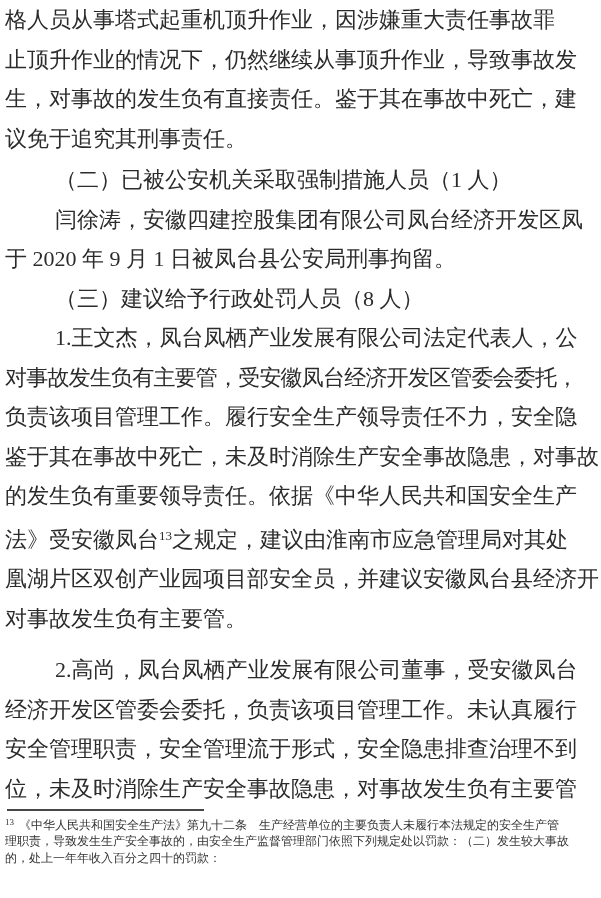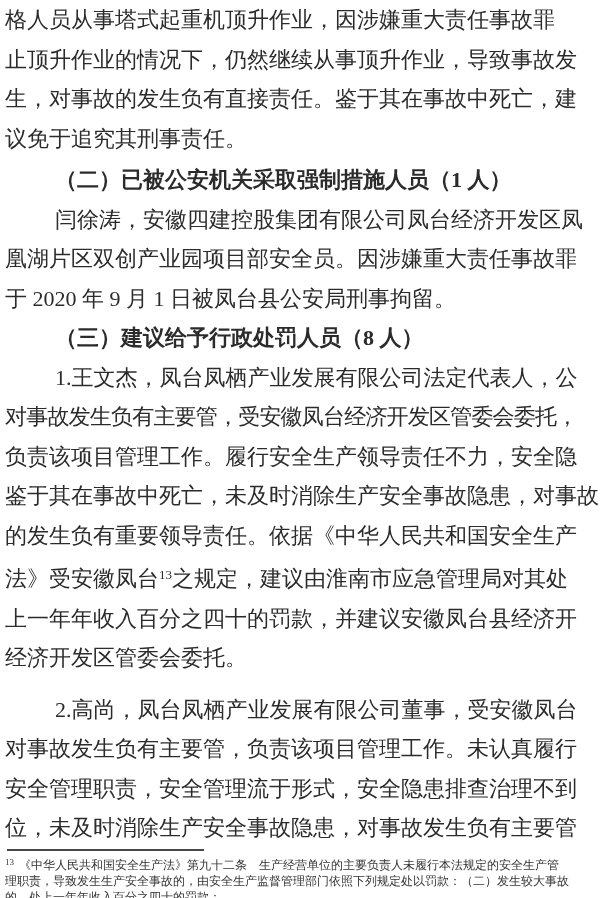--- a/index.html
+++ b/index.html
@@ -16,21 +16,21 @@
   }
   .doc {
     padding: 0 24px 0 5px;
   }
   .ln {
     font-size: 22px;
     line-height: 39.5px;
     white-space: nowrap;
   }
   .ind { text-indent: 50px; }
-  .hd  { font-weight: bold; }
+  .hd  { font-weight: normal; }
   .tight { letter-spacing: -0.8px; }
   .mt2 { margin-top: 2px; }
   .mt4 { }
   .mt7 { margin-top: 12px; }
   .sup {
     font-size: 13px;
     vertical-align: 7px;
     letter-spacing: 0;
   }
   .fnsep {
@@ -60,42 +60,41 @@
     <div class="ln">格人员从事塔式起重机顶升作业，因涉嫌重大责任事故罪</div>
     <div class="ln">止顶升作业的情况下，仍然继续从事顶升作业，导致事故发</div>
     <div class="ln">生，对事故的发生负有直接责任。鉴于其在事故中死亡，建</div>
     <div class="ln">议免于追究其刑事责任。</div>
   </div>
 
   <div class="ln hd ind mt2">（二）已被公安机关采取强制措施人员（1 人）</div>
 
   <div>
     <div class="ln ind">闫徐涛，安徽四建控股集团有限公司凤台经济开发区凤</div>
-    <div class="ln">凰湖片区双创产业园项目部安全员。因涉嫌重大责任事故罪</div>
     <div class="ln">于 2020 年 9 月 1 日被凤台县公安局刑事拘留。</div>
   </div>
 
   <div class="ln hd ind mt4">（三）建议给予行政处罚人员（8 人）</div>
 
   <div>
     <div class="ln ind">1.王文杰，凤台凤栖产业发展有限公司法定代表人，公</div>
     <div class="ln tight">对事故发生负有主要管，受安徽凤台经济开发区管委会委托，</div>
     <div class="ln">负责该项目管理工作。履行安全生产领导责任不力，安全隐</div>
     <div class="ln">鉴于其在事故中死亡，未及时消除生产安全事故隐患，对事故</div>
     <div class="ln">的发生负有重要领导责任。依据《中华人民共和国安全生产</div>
     <div class="ln">
       <span>法》受安徽凤台</span><span class="sup">13</span><span>之规定，建议由淮南市应急管理局对其处</span>
     </div>
-    <div class="ln">上一年年收入百分之四十的罚款，并建议安徽凤台县经济开</div>
-    <div class="ln">经济开发区管委会委托。</div>
+    <div class="ln">凰湖片区双创产业园项目部安全员，并建议安徽凤台县经济开</div>
+    <div class="ln">对事故发生负有主要管。</div>
   </div>
 
   <div class="mt7">
     <div class="ln ind">2.高尚，凤台凤栖产业发展有限公司董事，受安徽凤台</div>
-    <div class="ln">对事故发生负有主要管，负责该项目管理工作。未认真履行</div>
+    <div class="ln">经济开发区管委会委托，负责该项目管理工作。未认真履行</div>
     <div class="ln">安全管理职责，安全管理流于形式，安全隐患排查治理不到</div>
     <div class="ln">位，未及时消除生产安全事故隐患，对事故发生负有主要管</div>
   </div>
 
   <hr class="fnsep">
 
   <div class="fn">
     <div class="fnln">
       <span class="fnmark">13</span><span>《中华人民共和国安全生产法》第九十二条　生产经营单位的主要负责人未履行本法规定的安全生产管</span>
     </div>

